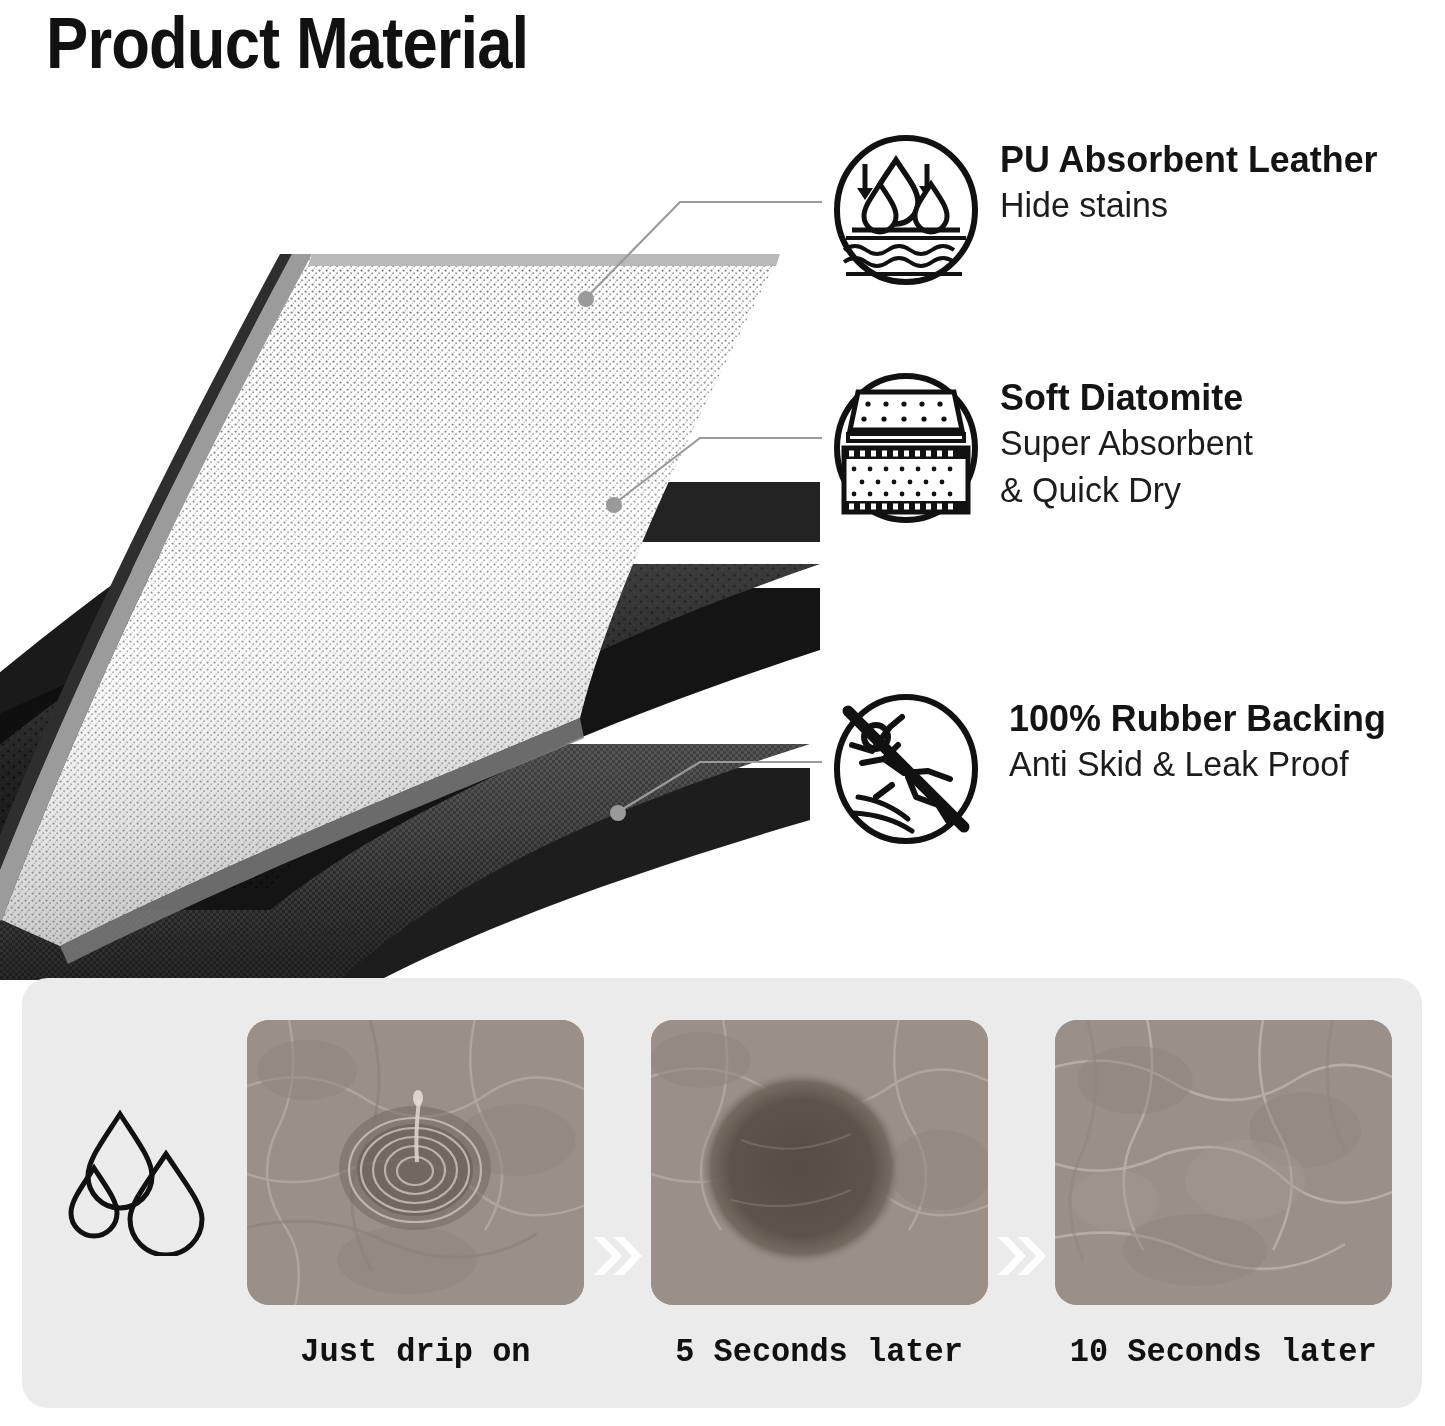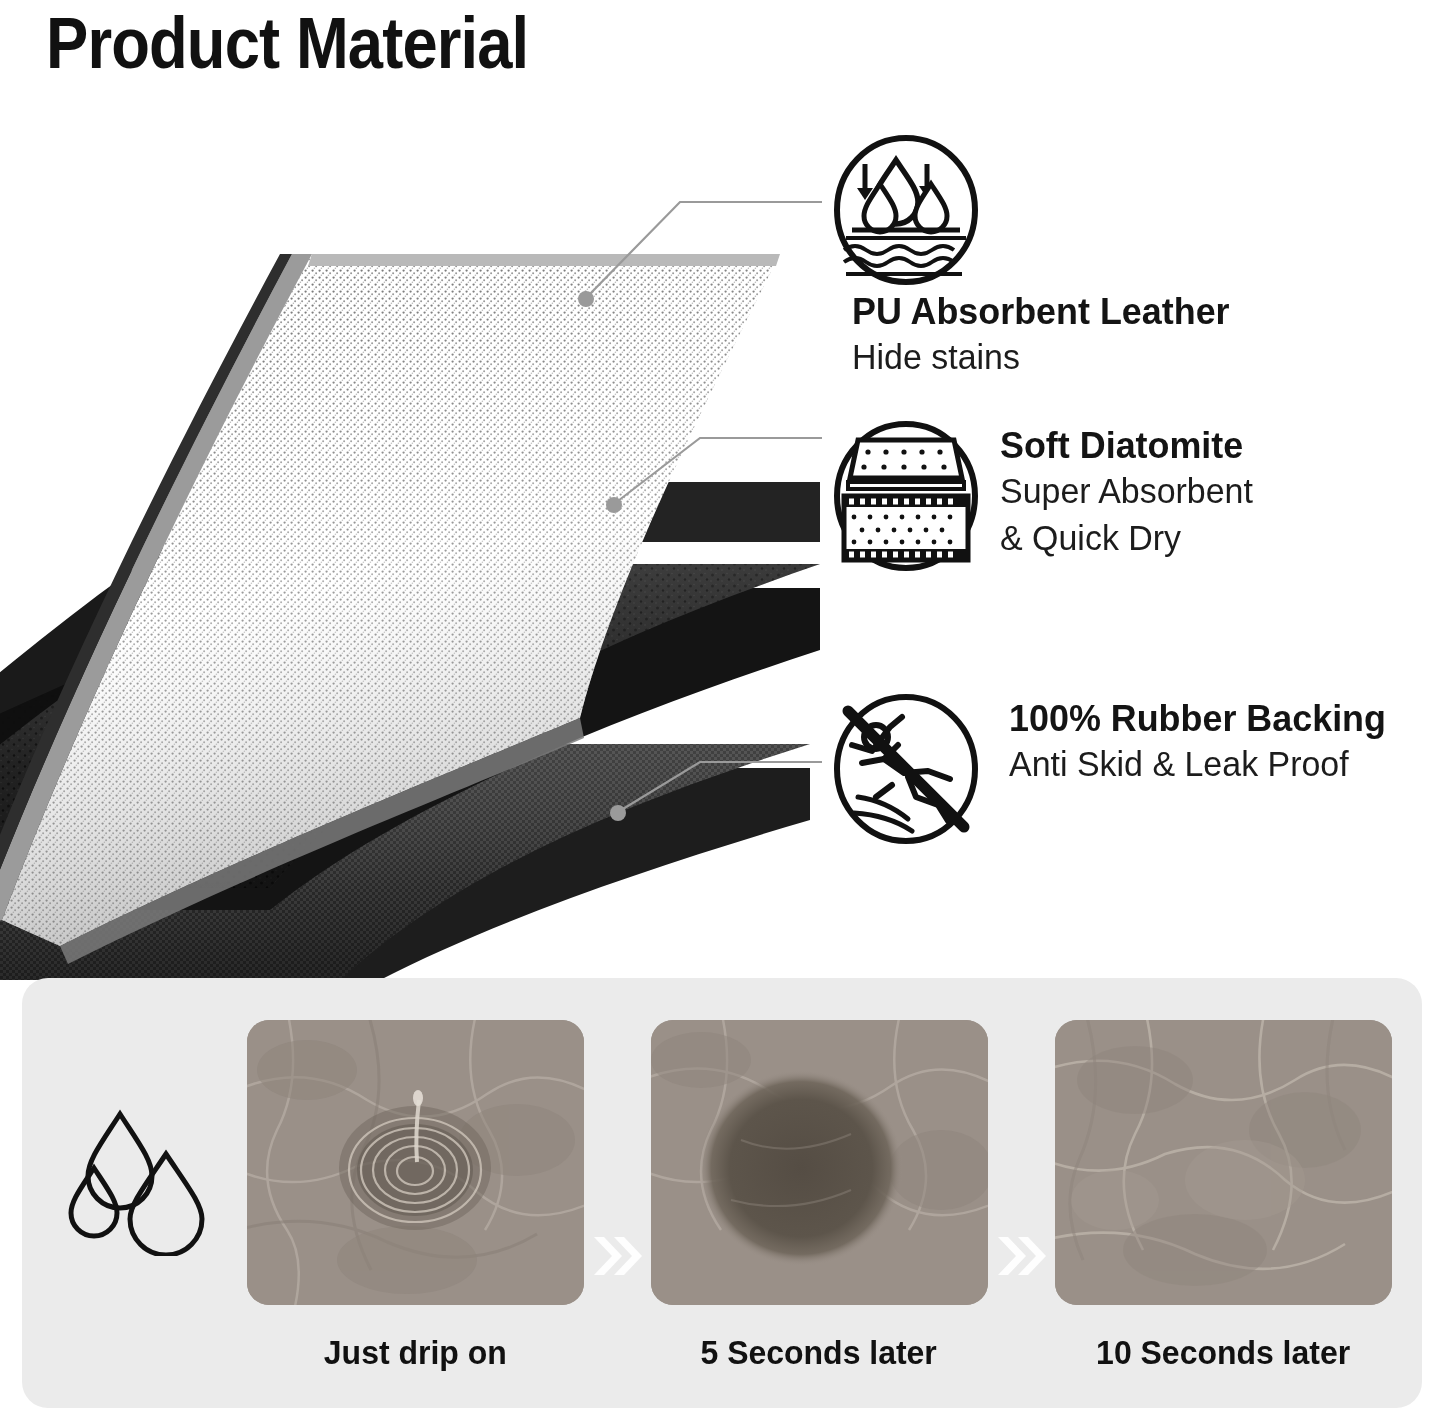--- a/index.html
+++ b/index.html
@@ -32,37 +32,37 @@
   .f-title{
     font-size:37px;font-weight:bold;color:#141414;
     line-height:1.08;white-space:nowrap;
     transform:scaleX(0.97);transform-origin:left top;
   }
   .f-sub{
     font-size:35px;font-weight:normal;color:#1c1c1c;
     line-height:1.22;margin-top:4px;white-space:nowrap;
     transform:scaleX(0.97);transform-origin:left top;
   }
-  #feature-0{left:832px;top:134px;flex-direction:column;}
-  #feature-1{left:832px;top:372px;margin-top:48px;}
+  #feature-0{left:832px;top:134px;}
+  #feature-1{left:832px;top:372px;}
   #feature-2{left:832px;top:693px;gap:9px;}
 
   
   .leader{position:absolute;left:0;top:0;width:1445px;height:1426px;pointer-events:none;}
 
   
   .demo-panel{
     position:absolute;left:22px;top:978px;
     width:1400px;height:430px;
     background:#ebebeb;border-radius:26px;
   }
   .drops-icon{position:absolute;left:40px;top:128px;width:170px;height:150px;}
 
   .steps{position:absolute;left:218px;top:42px;display:flex;align-items:flex-start;}
-  .step{width:350px;display:flex;flex-direction:column;align-items:center;}
+  .step{width:350px;display:flex;flex-direction:column;align-items:center;font-family:Liberation Mono, monospace;}
   .tile{
     width:337px;height:285px;border-radius:22px;
     position:relative;overflow:hidden;
     background:#9a9087;
   }
   .tile .veins{position:absolute;inset:0;}
   .step-label{
     margin-top:28px;font-size:34px;font-weight:bold;color:#111111;
     white-space:nowrap;transform:scaleX(0.94);
   }

